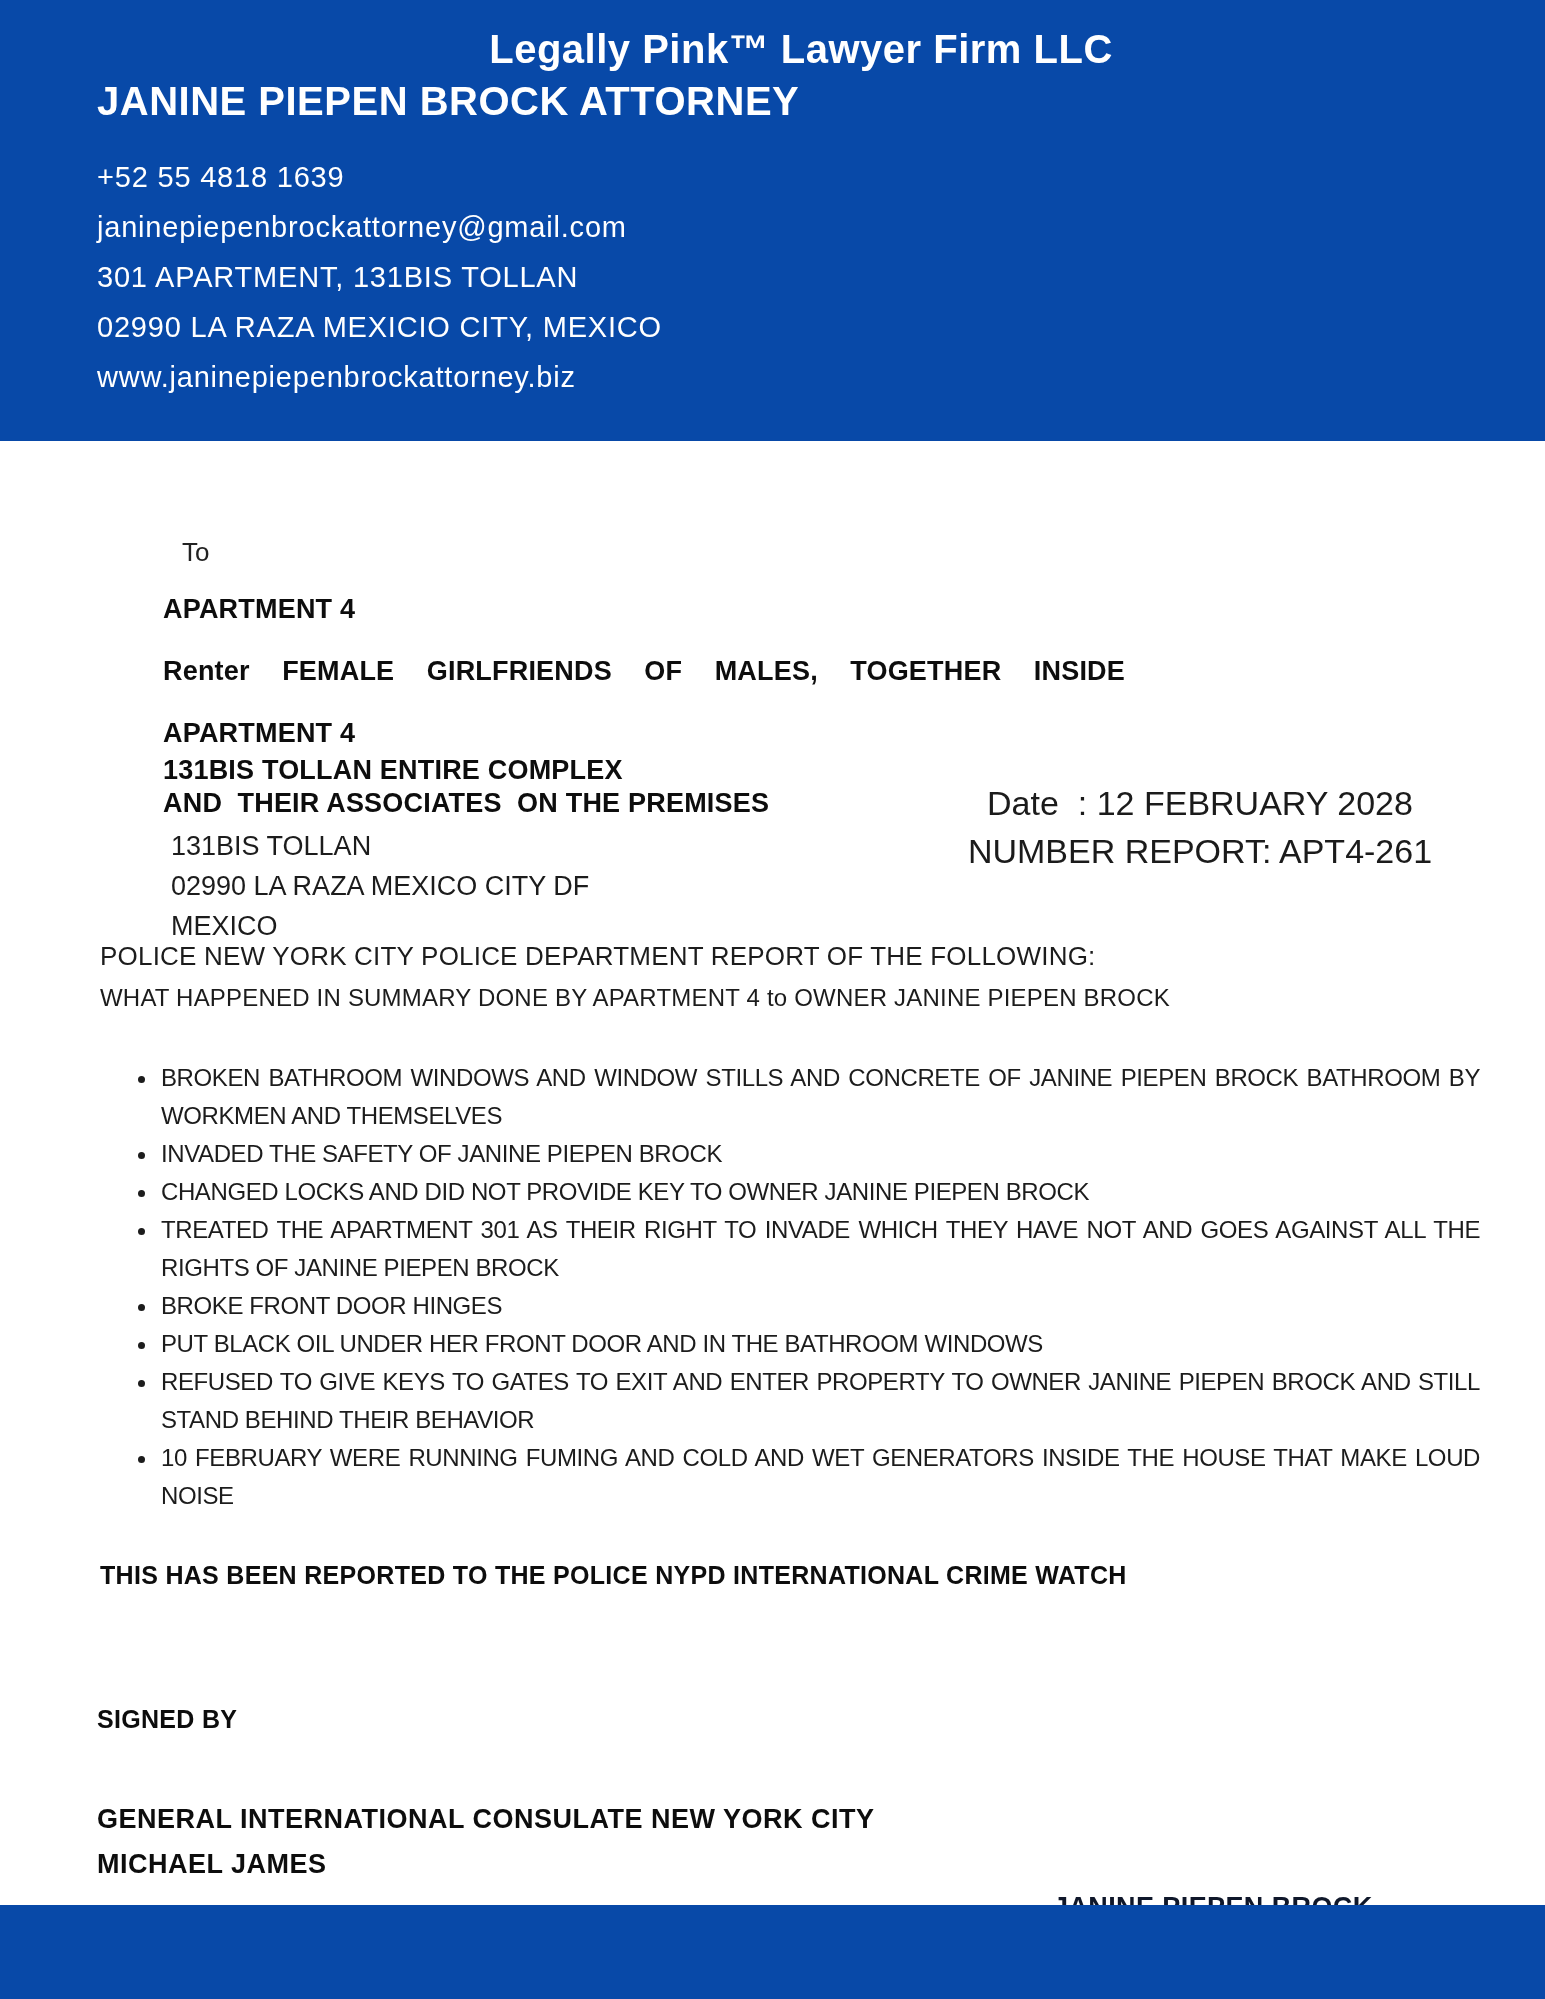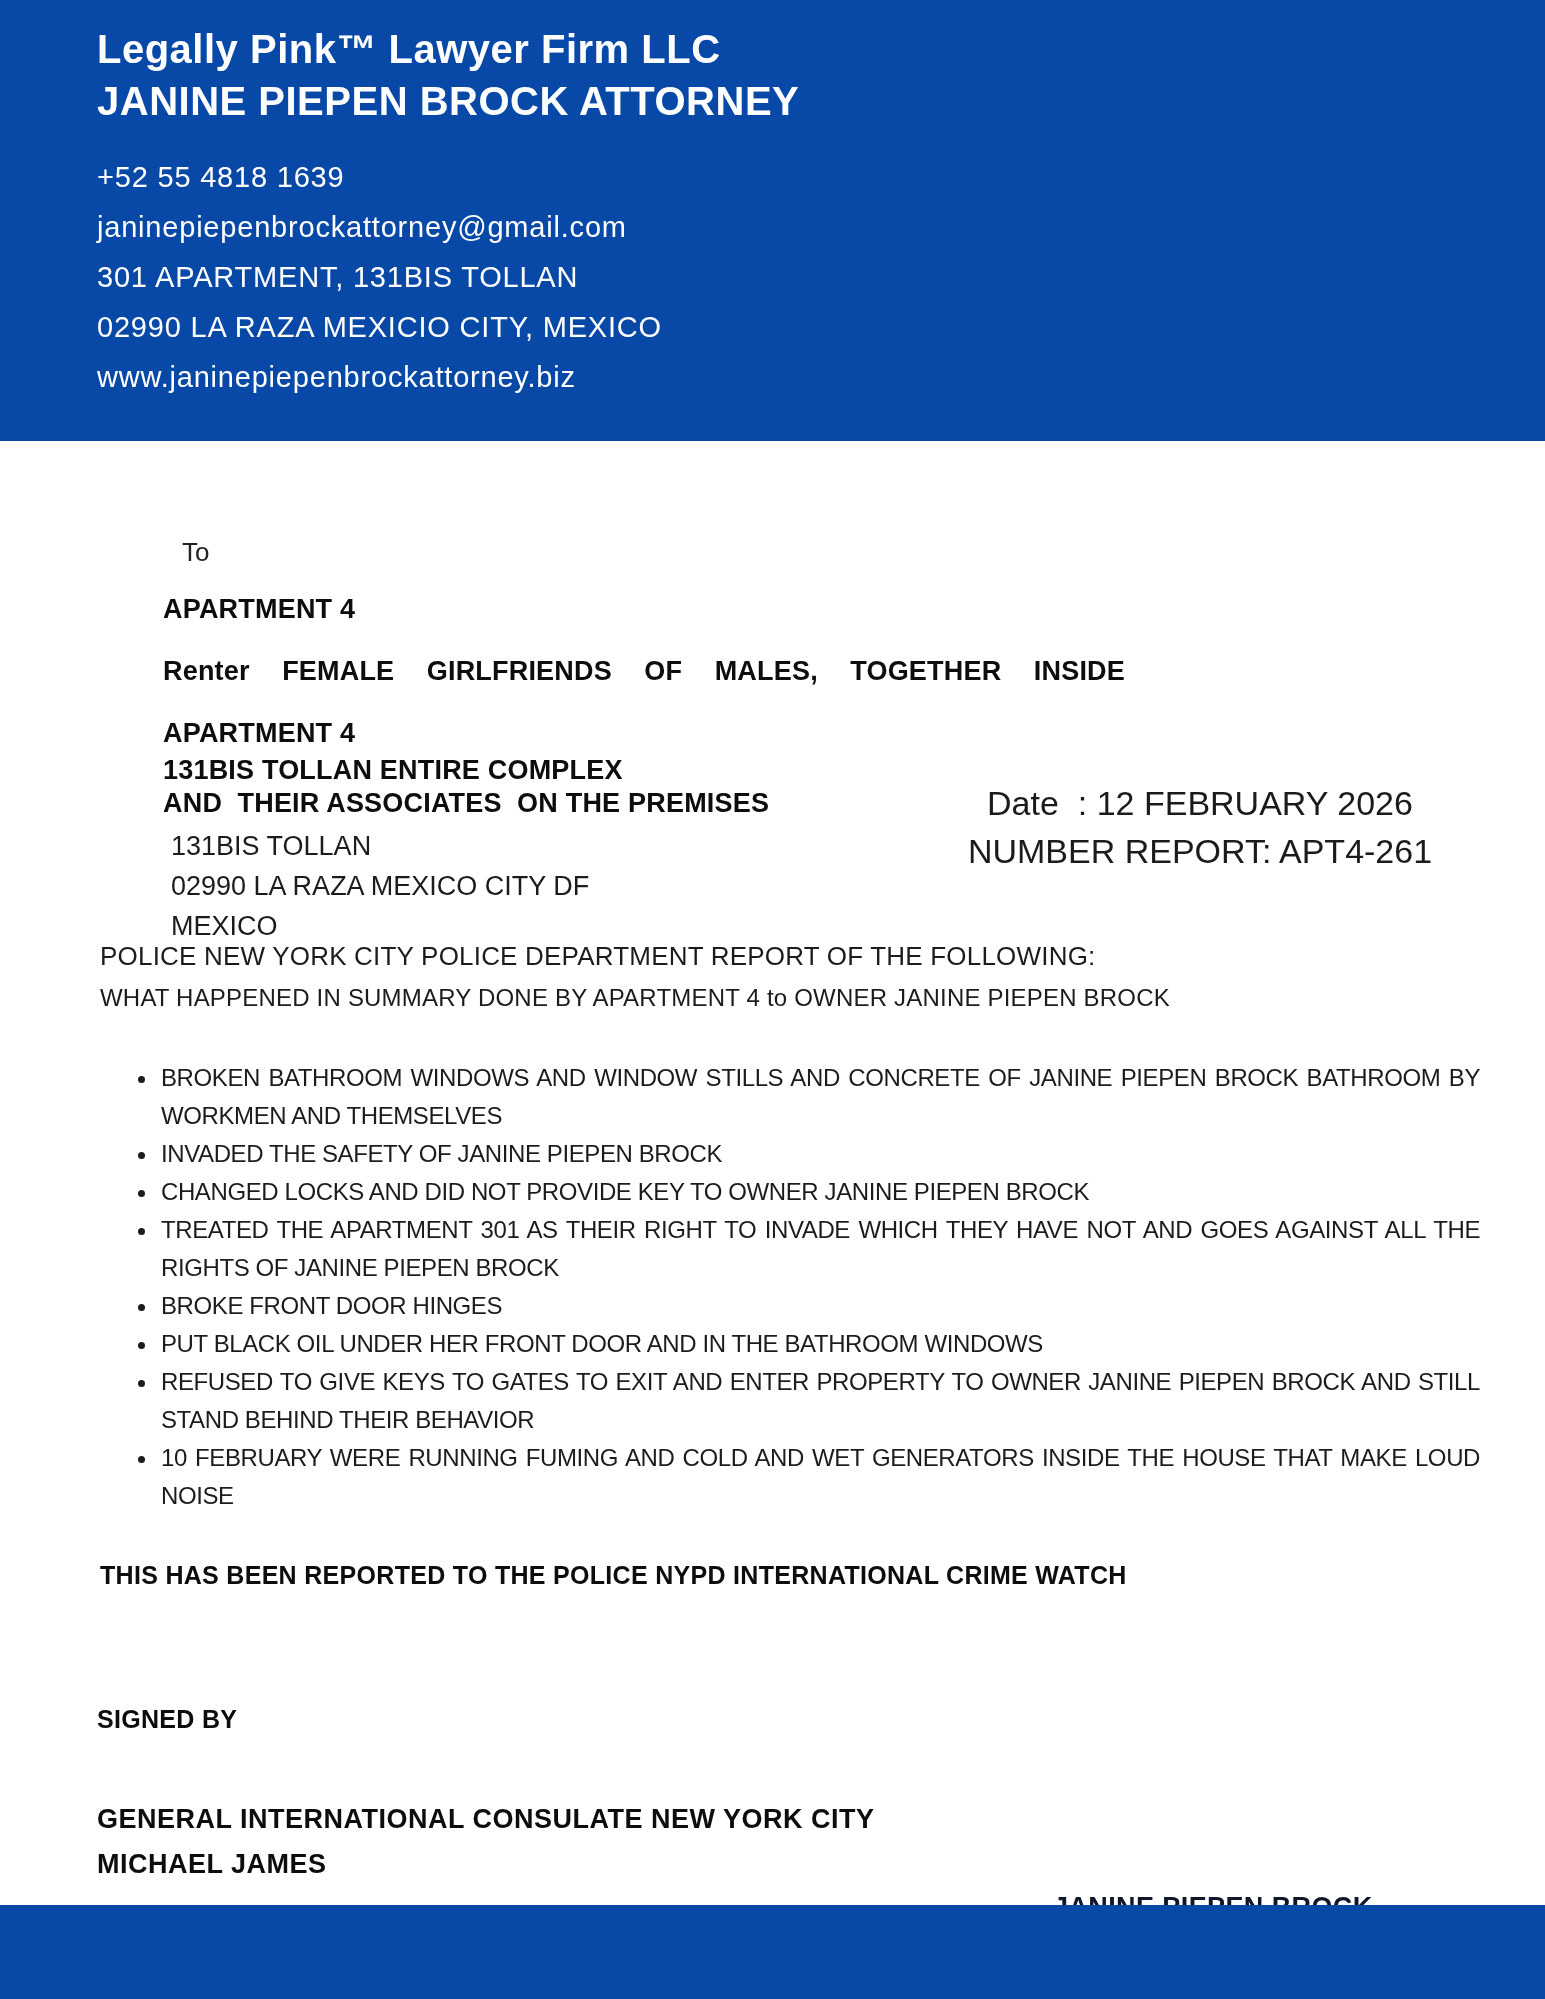--- a/index.html
+++ b/index.html
@@ -7,21 +7,21 @@
     position:relative; width:1545px; height:1999px; background:#ffffff;
     font-family:"Liberation Sans", sans-serif; color:#1c1c1c; overflow:hidden;
   }
 
   
   .letterhead {
     position:absolute; left:0; top:0; width:100%; height:441px;
     background:#0849A8; color:#ffffff;
   }
   .letterhead-inner { padding:24px 40px 0 97px; }
-  .firm-name   { font-size:40px; font-weight:700; letter-spacing:0.5px; line-height:50px; }
+  .firm-name   { font-size:40px; font-weight:700; letter-spacing:0.5px; line-height:50px;text-align:center; }
   .attorney-name { font-size:40px; font-weight:700; letter-spacing:0.5px; line-height:50px; margin-top:2px; }
   .header-contact { margin-top:26px; font-size:29px; font-weight:400; letter-spacing:0.8px; }
   .header-contact .contact-line { height:50px; display:flex; align-items:center; }
 
   
   .recipient { position:absolute; left:163px; top:536px; width:962px; }
   .to-label { font-size:26px; line-height:32px; margin-left:19px; color:#222; }
   .recipient-bold { font-weight:700; font-size:27px; line-height:42px; letter-spacing:0.2px; color:#0d0d0d;margin-top:20px; }
   .renter-line { text-align:justify; text-align-last:justify; }
   .complex-block { font-weight:700; font-size:27px; line-height:33px; letter-spacing:0.2px; color:#0d0d0d; white-space:pre-wrap; }
@@ -82,21 +82,21 @@
     <div class="complex-block">131BIS TOLLAN ENTIRE COMPLEX</div>
     <div class="complex-block">AND  THEIR ASSOCIATES  ON THE PREMISES</div>
     <div class="recipient-addr">
       <div>131BIS TOLLAN</div>
       <div>02990 LA RAZA MEXICO CITY DF</div>
       <div>MEXICO</div>
     </div>
   </div>
 
   <div class="report-meta">
-    <div class="date-line">Date  : 12 FEBRUARY 2026</div>
+    <div class="date-line">Date  : 12 FEBRUARY 2028</div>
     <div>NUMBER REPORT: APT4-261</div>
   </div>
 
   <div class="report-title">POLICE NEW YORK CITY POLICE DEPARTMENT REPORT OF THE FOLLOWING:</div>
   <div class="report-subtitle">WHAT HAPPENED IN SUMMARY DONE BY APARTMENT 4 to OWNER JANINE PIEPEN BROCK</div>
 
   <ul class="incident-list">
       <li>BROKEN BATHROOM WINDOWS AND WINDOW STILLS AND CONCRETE OF JANINE PIEPEN BROCK BATHROOM BY WORKMEN AND THEMSELVES</li>
       <li>INVADED THE SAFETY OF JANINE PIEPEN BROCK</li>
       <li>CHANGED LOCKS AND DID NOT PROVIDE KEY TO OWNER JANINE PIEPEN BROCK</li>

